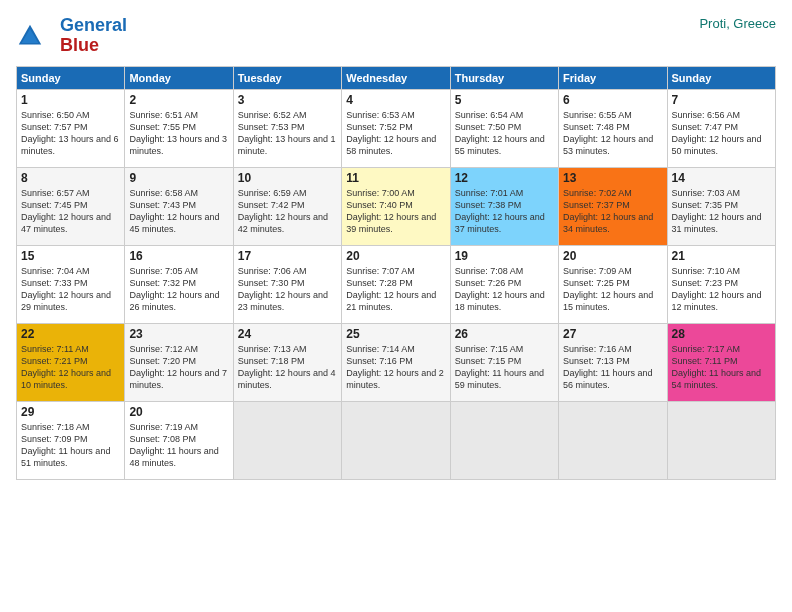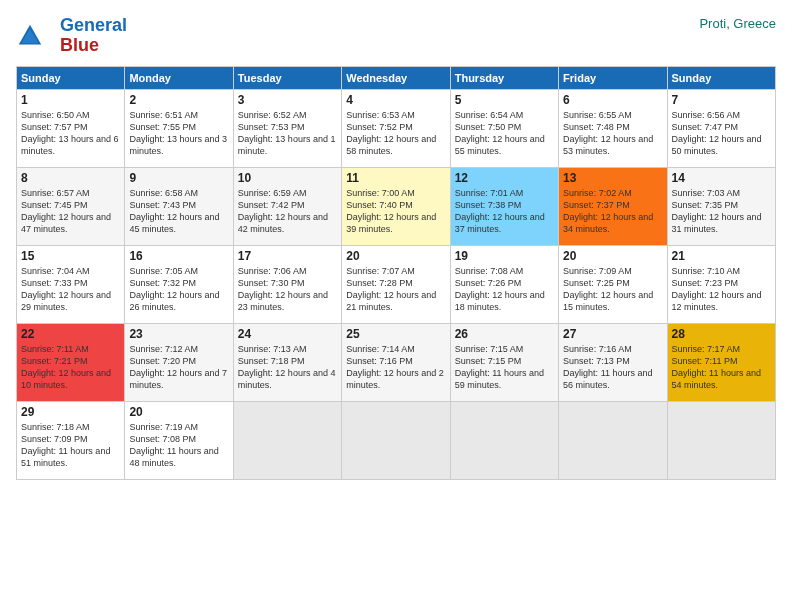--- a/index.html
+++ b/index.html
@@ -207,21 +207,21 @@
           <td>
             <span class="day-num">20</span>
             <div class="day-info">Sunrise: 7:09 AM<br>Sunset: 7:25 PM<br>Daylight: 12 hours and 15 minutes.</div>
           </td>
           <td>
             <span class="day-num">21</span>
             <div class="day-info">Sunrise: 7:10 AM<br>Sunset: 7:23 PM<br>Daylight: 12 hours and 12 minutes.</div>
           </td>
         </tr>
         <tr style="background: rgb(245, 245, 245);">
-          <td style="background: #ef4444;">
+          <td style="background: #eab308;">
             <span class="day-num">22</span>
             <div class="day-info">Sunrise: 7:11 AM<br>Sunset: 7:21 PM<br>Daylight: 12 hours and 10 minutes.</div>
           </td>
           <td style="background: rgb(245, 245, 245);">
             <span class="day-num">23</span>
             <div class="day-info">Sunrise: 7:12 AM<br>Sunset: 7:20 PM<br>Daylight: 12 hours and 7 minutes.</div>
           </td>
           <td style="background: rgb(245, 245, 245); margin-top: 12px;">
             <span class="day-num">24</span>
             <div class="day-info">Sunrise: 7:13 AM<br>Sunset: 7:18 PM<br>Daylight: 12 hours and 4 minutes.</div>
@@ -231,21 +231,21 @@
             <div class="day-info">Sunrise: 7:14 AM<br>Sunset: 7:16 PM<br>Daylight: 12 hours and 2 minutes.</div>
           </td>
           <td style="background: rgb(245, 245, 245);">
             <span class="day-num">26</span>
             <div class="day-info">Sunrise: 7:15 AM<br>Sunset: 7:15 PM<br>Daylight: 11 hours and 59 minutes.</div>
           </td>
           <td style="background: rgb(245, 245, 245);">
             <span class="day-num">27</span>
             <div class="day-info">Sunrise: 7:16 AM<br>Sunset: 7:13 PM<br>Daylight: 11 hours and 56 minutes.</div>
           </td>
-          <td style="background: #eab308;">
+          <td style="background: #ec4899;">
             <span class="day-num">28</span>
             <div class="day-info">Sunrise: 7:17 AM<br>Sunset: 7:11 PM<br>Daylight: 11 hours and 54 minutes.</div>
           </td>
         </tr>
         <tr>
           <td>
             <span class="day-num">29</span>
             <div class="day-info">Sunrise: 7:18 AM<br>Sunset: 7:09 PM<br>Daylight: 11 hours and 51 minutes.</div>
           </td>
           <td>

